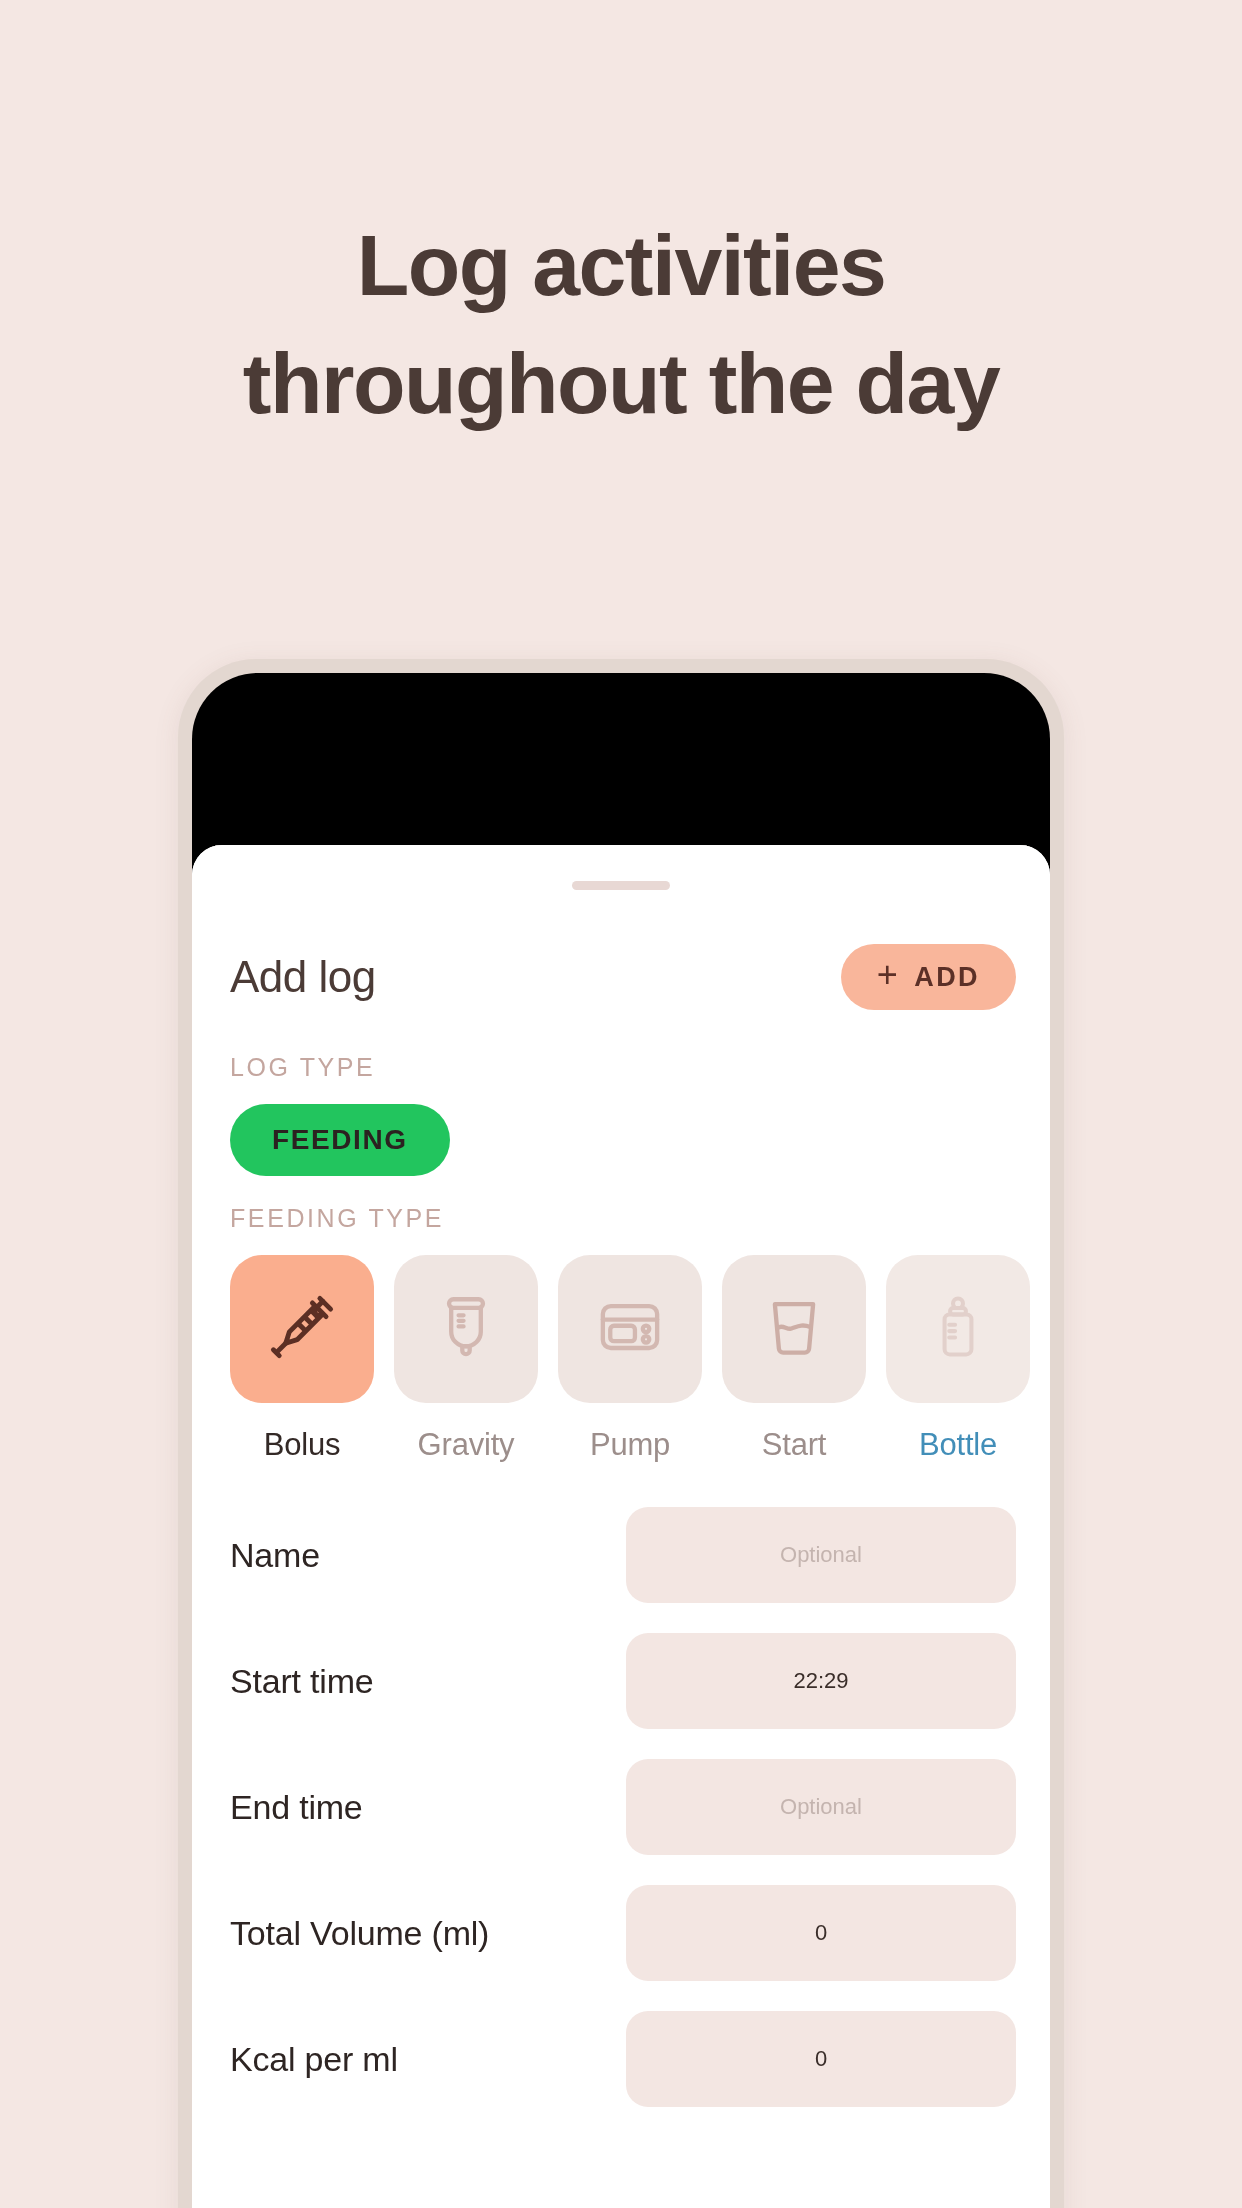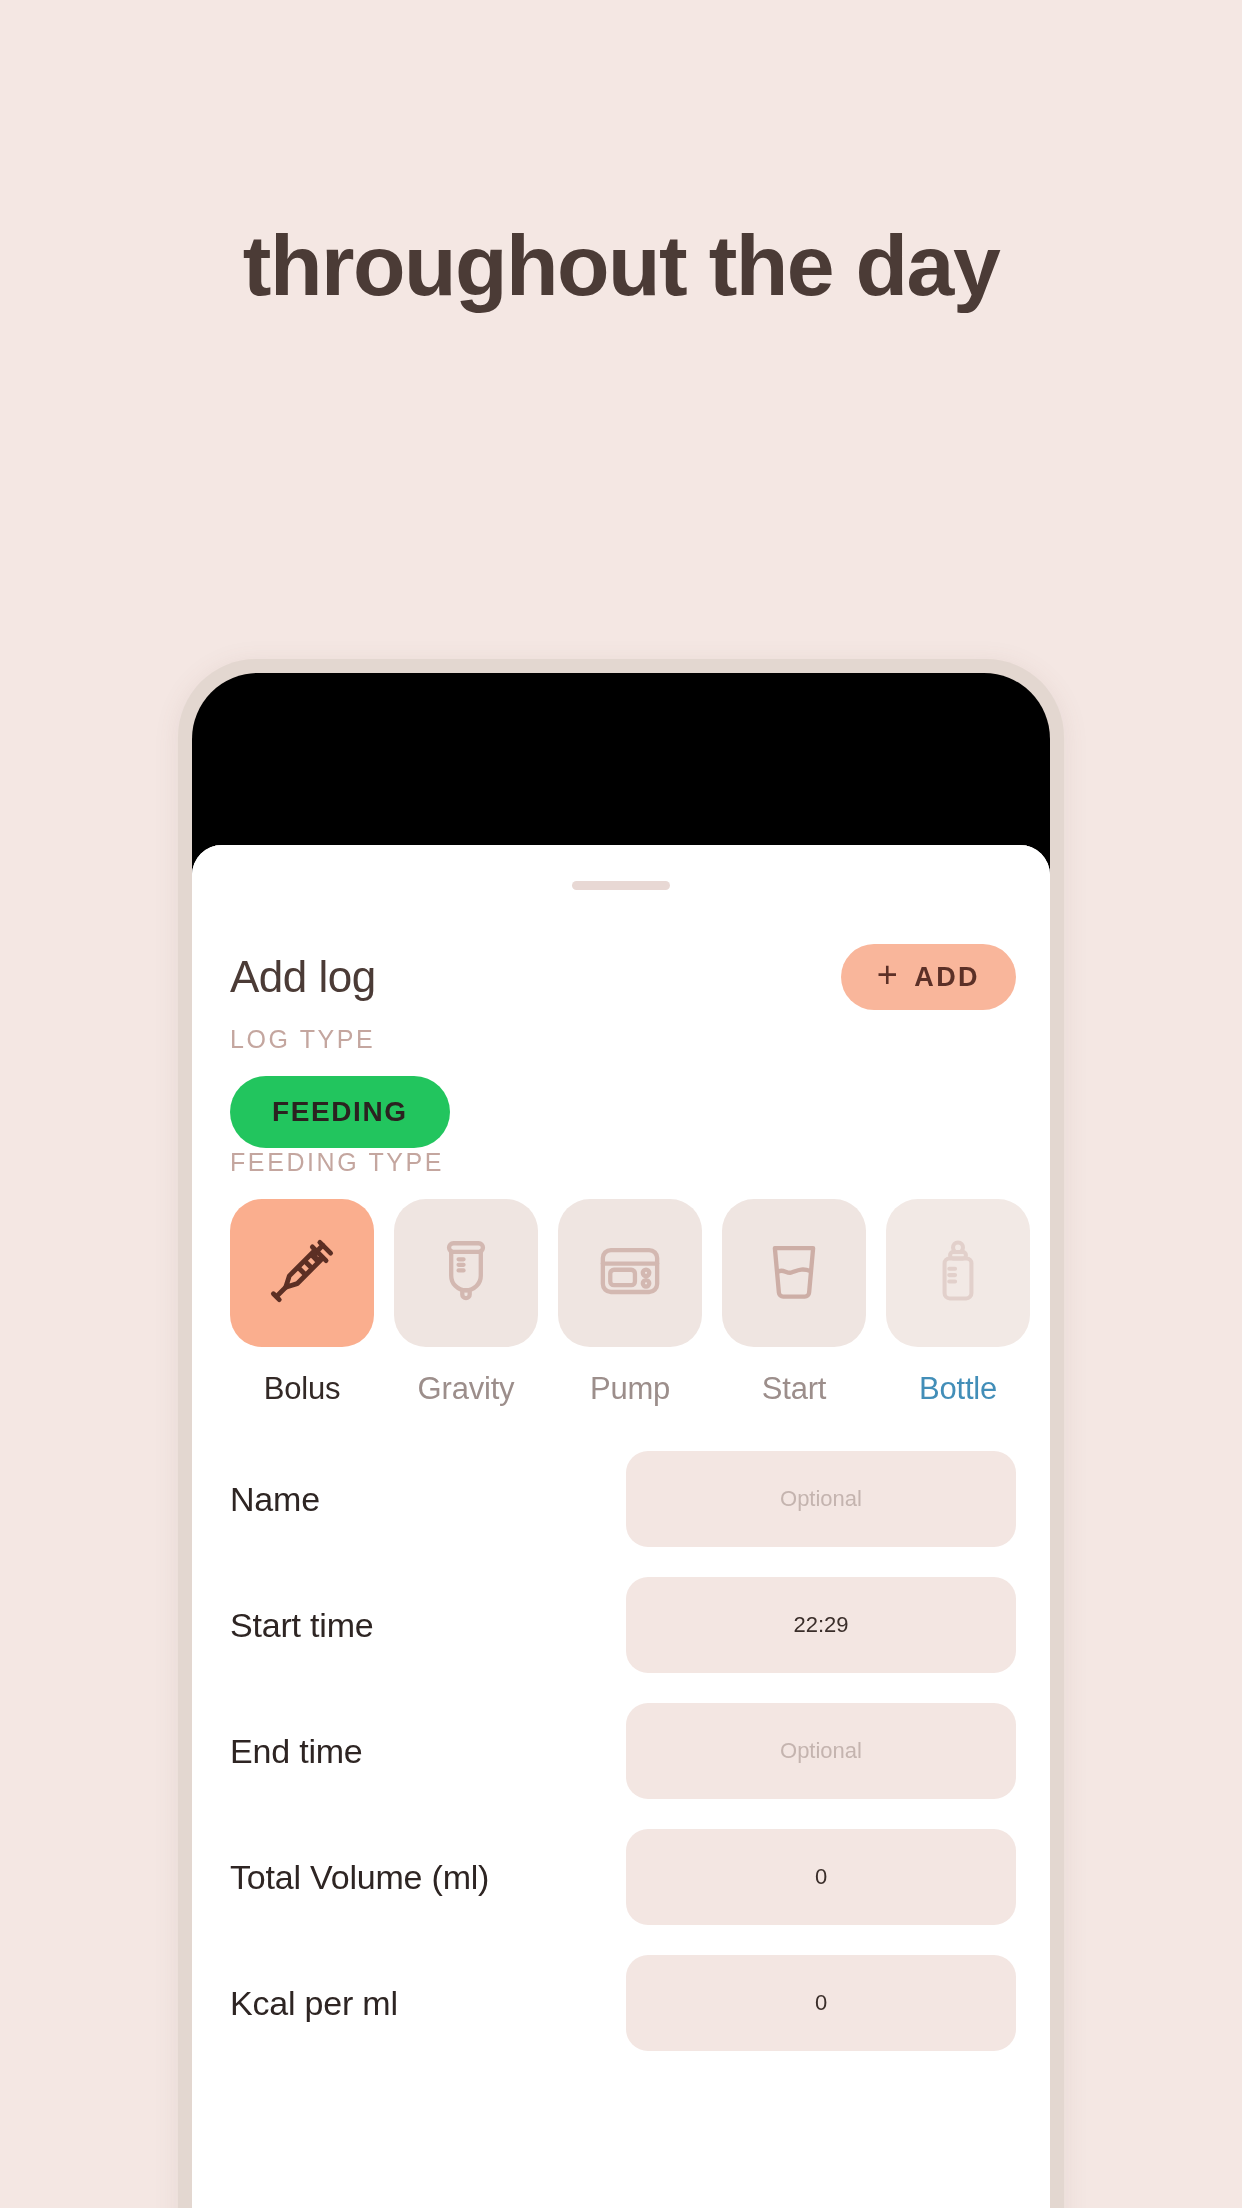--- a/index.html
+++ b/index.html
@@ -133,20 +133,21 @@
     line-height: 1;
     position: relative;
     top: -2px;
   }
 
   
   .section-label {
     color: #C4A69F;
     font-size: 25px;
     letter-spacing: 2.6px;
+    margin-top: 28px;
     padding-left: 4px;
   }
 
   
   .chip-row {
     display: flex;
     gap: 18px;
     margin-top: 22px;
     padding-left: 4px;
   }
@@ -228,20 +229,21 @@
     cursor: pointer;
     margin-left: 23px;
   }
   .field.value { color: #3A2E2A; }
   .field.placeholder { color: #C4B4AF; }
 </style>
 </head>
 <body>
 
 <div class="headline">
+  <span class="headline-line">Log activities</span>
   <span class="headline-line">throughout the day</span>
 </div>
 
 <div class="phone-frame">
   <div class="phone-bezel">
     <div class="phone-screen">
       <div class="screen-top-shade"></div>
 
       <div class="sheet">
         <div class="drag-handle"></div>

